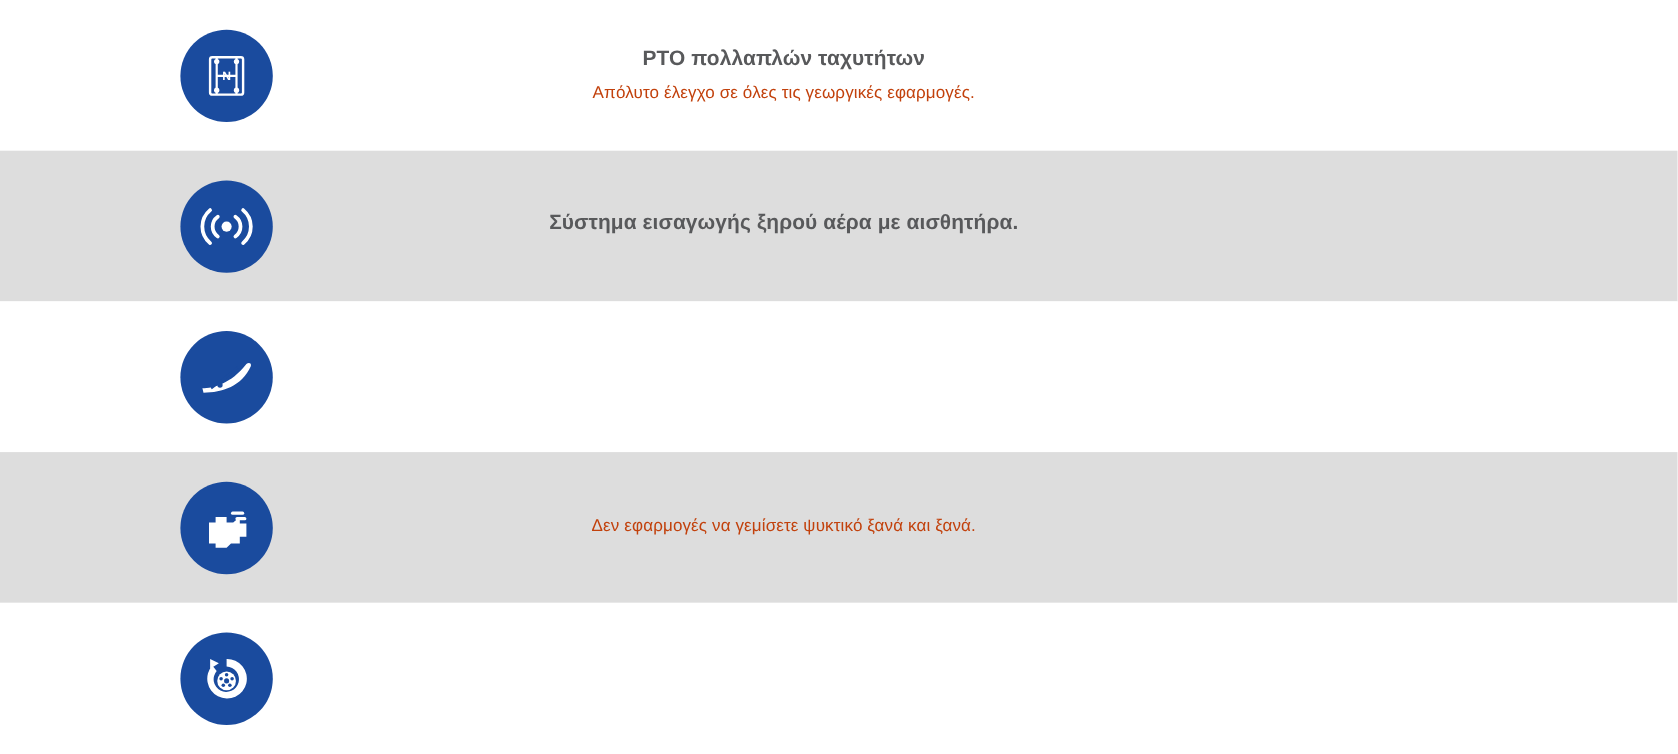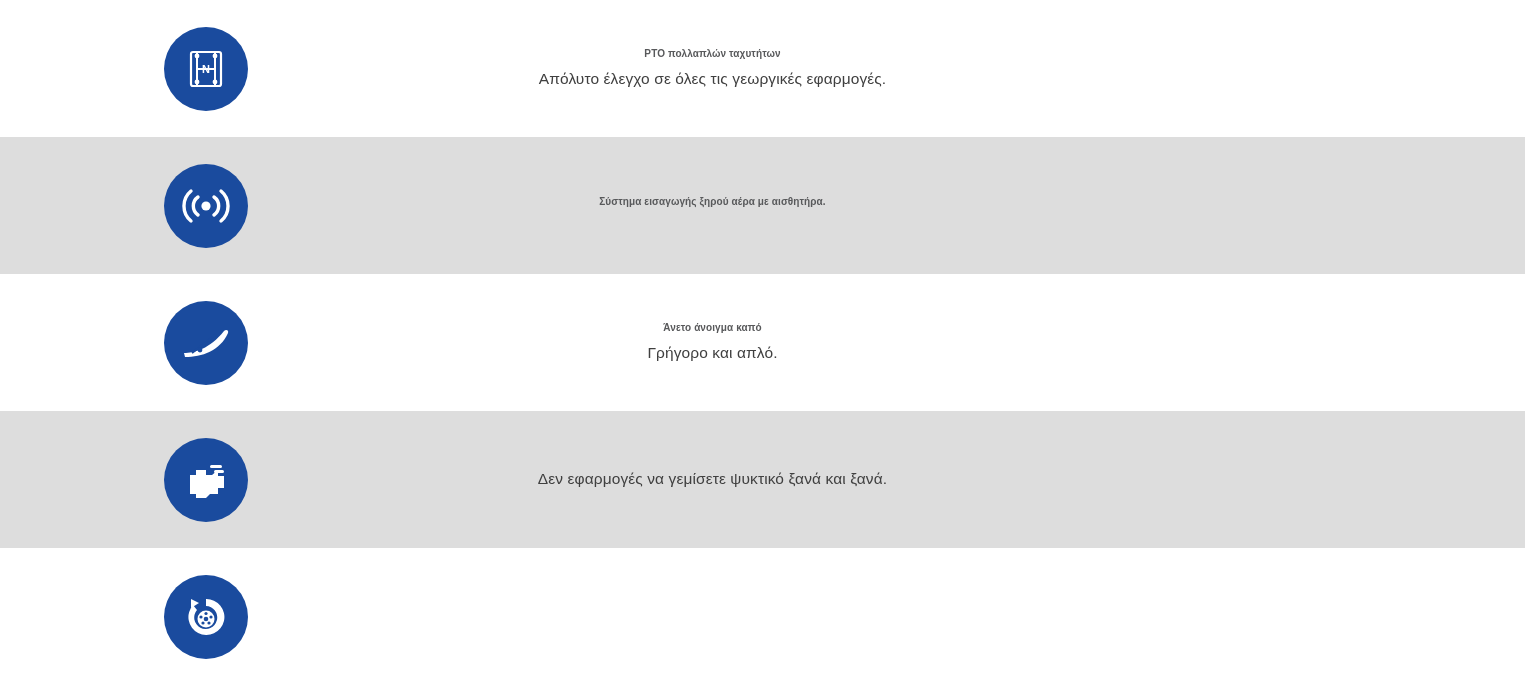--- a/index.html
+++ b/index.html
@@ -48,31 +48,31 @@
   .text-block {
     position: absolute;
     left: 0;
     right: 0;
     text-align: center;
     padding-left: 220px;
     padding-right: 320px;
     box-sizing: border-box;
   }
   .feature-title {
-    font-size: 10px;
+    font-size: 19px;
     font-weight: bold;
     color: #58595b;
     line-height: 1.45;
     margin: 0 0 6px 0;
     letter-spacing: 0.1px;
   }
   .feature-desc {
     font-size: 15.5px;
     font-weight: normal;
-    color: #404040;
+    color: #c2410c;
     line-height: 1.45;
     margin: 0;
     letter-spacing: 0.1px;
     text-align: center;
   }
 </style>
 </head>
 <body>
 
 <div class="feature-list">
@@ -113,24 +113,20 @@
   </div>
 
   <div class="feature-row" style="background: rgb(255, 255, 255);">
     <div class="icon-wrap" style="background: rgb(26, 75, 158);">
       <svg width="52" height="40" viewBox="0 0 52 40" aria-hidden="true">
         <path d="M4 30 C14 30 30 26 44 8 C46 6 49 7 48 10 C40 28 22 34 5 34 Z" fill="#ffffff"></path>
         <path d="M12 30 C20 24 28 18 36 11" fill="none" stroke="#1a4b9e" stroke-width="2"></path>
         <circle cx="20" cy="27" r="2.4" fill="#1a4b9e"></circle>
       </svg>
     </div>
-    <div class="text-block">
-      <div class="feature-title">Άνετο άνοιγμα καπό</div>
-      <div class="feature-desc">Γρήγορο και απλό.</div>
-    </div>
   </div>
 
   <div class="feature-row alt" style="background: rgb(221, 221, 221);">
     <div class="icon-wrap" style="background: rgb(26, 75, 158);">
       <svg width="52" height="42" viewBox="0 0 52 42" aria-hidden="true">
         <path d="M10 16 h6 v-5 h10 v5 h6 l6 -5 v6 h6 v12 h-6 v6 h-8 l-4 4 h-10 v-4 h-6 z" fill="#ffffff"></path>
         <rect x="30" y="6" width="12" height="3" rx="1.5" fill="#ffffff"></rect>
         <rect x="34" y="11" width="10" height="3" rx="1.5" fill="#ffffff"></rect>
       </svg>
     </div>

